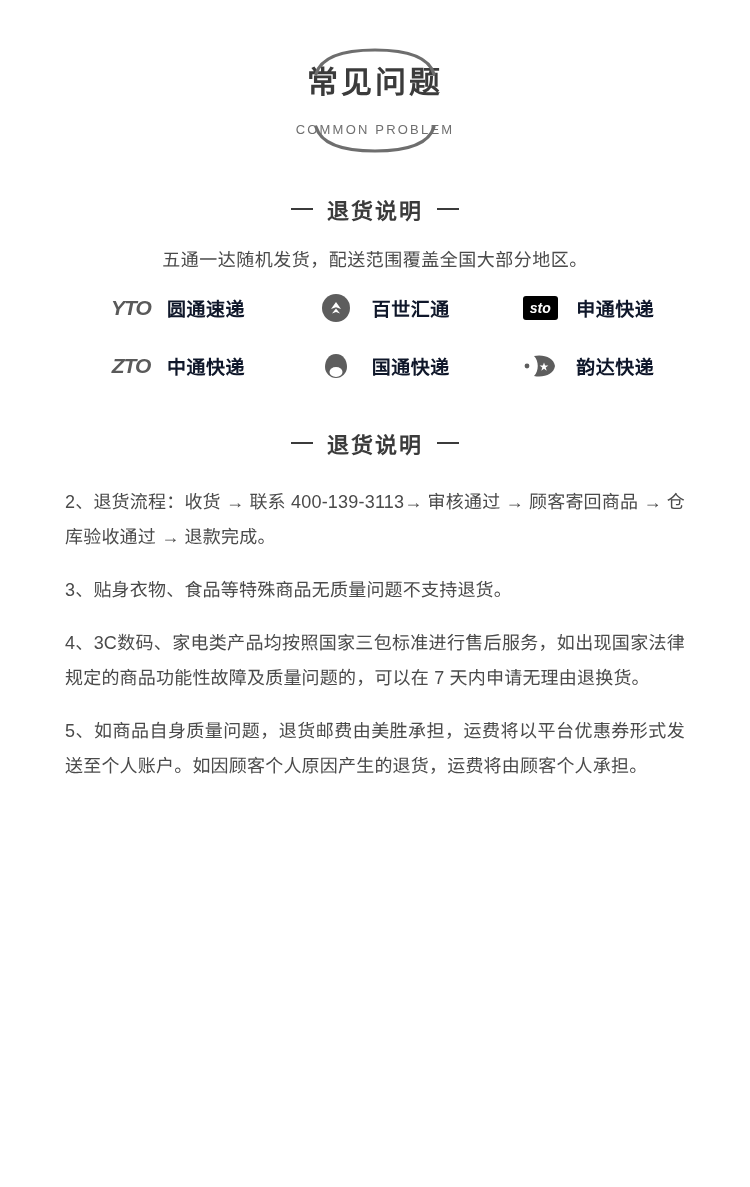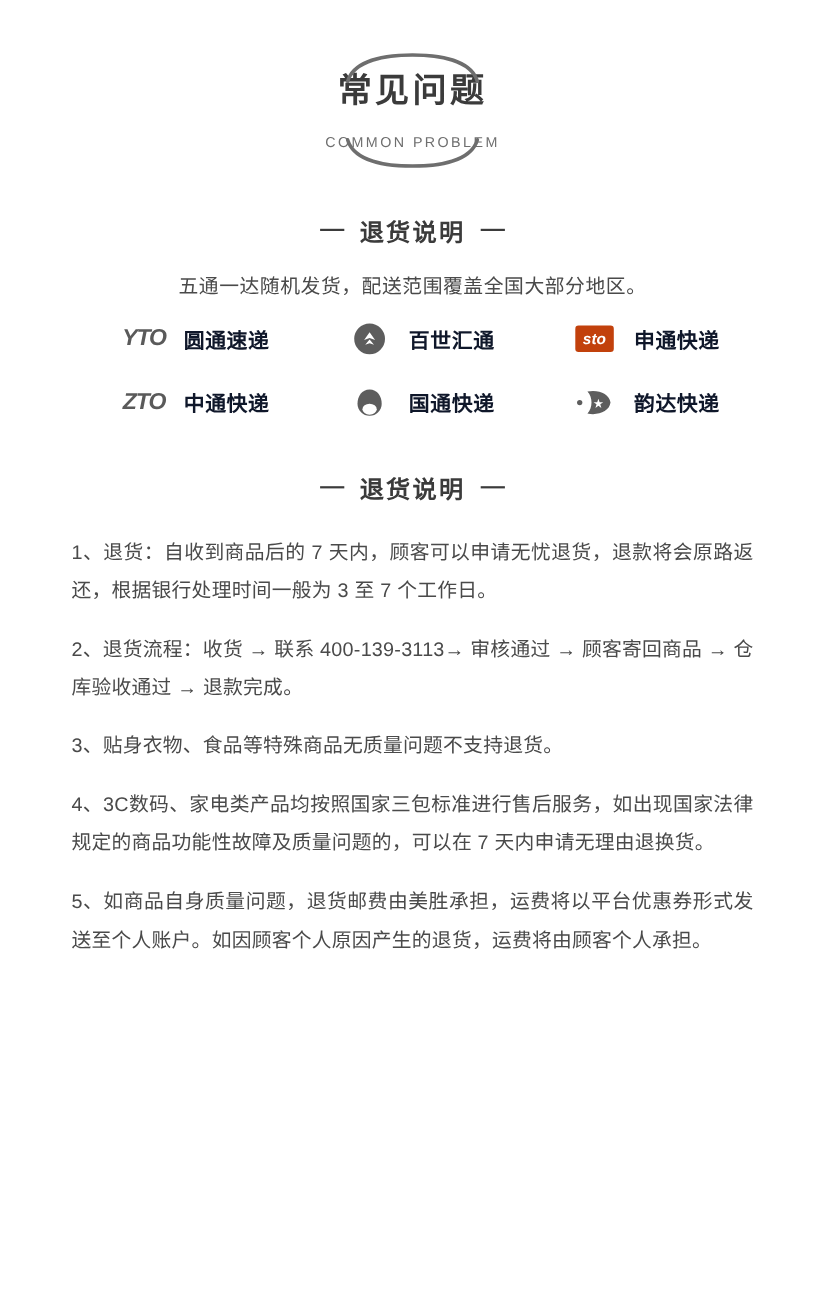--- a/index.html
+++ b/index.html
@@ -149,21 +149,21 @@
     width: 28px;
     height: 28px;
     border-radius: 50%;
     background: #5d5d5d;
     display: flex;
     align-items: center;
     justify-content: center;
     color: #fff;
   }
   .logo-box {
-    background: #c2410c;
+    background: #000000;
     color: #fff;
     font-size: 14px;
     font-weight: bold;
     font-style: italic;
     padding: 4px 7px;
     border-radius: 3px;
     letter-spacing: 0px;
     font-family: "Liberation Sans", "DejaVu Sans", sans-serif;
   }
 
@@ -272,21 +272,20 @@
     </div>
   </div>
 
   <div class="section">
     <div class="section-title">
       <span class="dash"></span>
       <span>退货说明</span>
       <span class="dash"></span>
     </div>
     <div class="policy">
-      <p class="policy-item">1、退货：自收到商品后的 7 天内，顾客可以申请无忧退货，退款将会原路返还，根据银行处理时间一般为 3 至 7 个工作日。</p>
       <p class="policy-item">2、退货流程：收货 → 联系 400-139-3113→ 审核通过 → 顾客寄回商品 → 仓库验收通过 → 退款完成。</p>
       <p class="policy-item">3、贴身衣物、食品等特殊商品无质量问题不支持退货。</p>
       <p class="policy-item">4、3C数码、家电类产品均按照国家三包标准进行售后服务，如出现国家法律规定的商品功能性故障及质量问题的，可以在 7 天内申请无理由退换货。</p>
       <p class="policy-item">5、如商品自身质量问题，退货邮费由美胜承担，运费将以平台优惠券形式发送至个人账户。如因顾客个人原因产生的退货，运费将由顾客个人承担。</p>
     </div>
   </div>
 
   <div class="footer-space"></div>
 </div>
 

